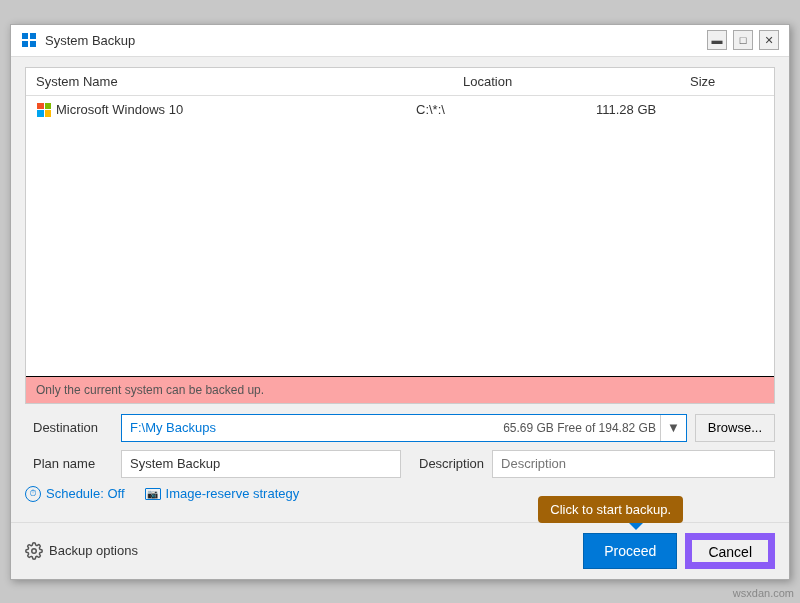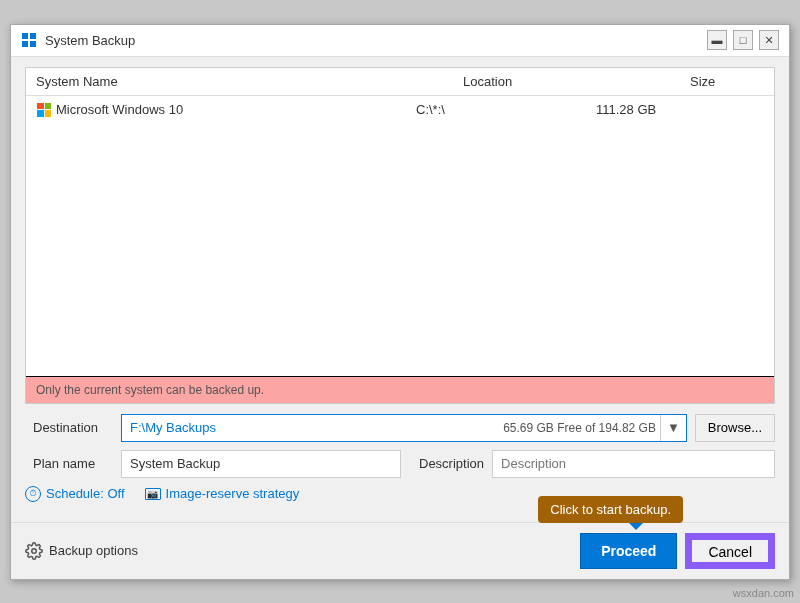--- a/index.html
+++ b/index.html
@@ -174,21 +174,20 @@
       display: inline-flex;
       align-items: center;
     }
     .btn-primary {
       background: #0078d7;
       color: #fff;
       border: 1px solid #0063b1;
       padding: 4px 20px;
       height: 36px;
       font-size: 14px;
-      font-weight: bold;
     }
     .input-field {
       border: 1px solid #ccc;
       height: 28px;
       padding: 0 8px;
       font-size: 13px;
       background: #fff;
       color: #333;
     }
     .plan-name-input { width: 280px; }

